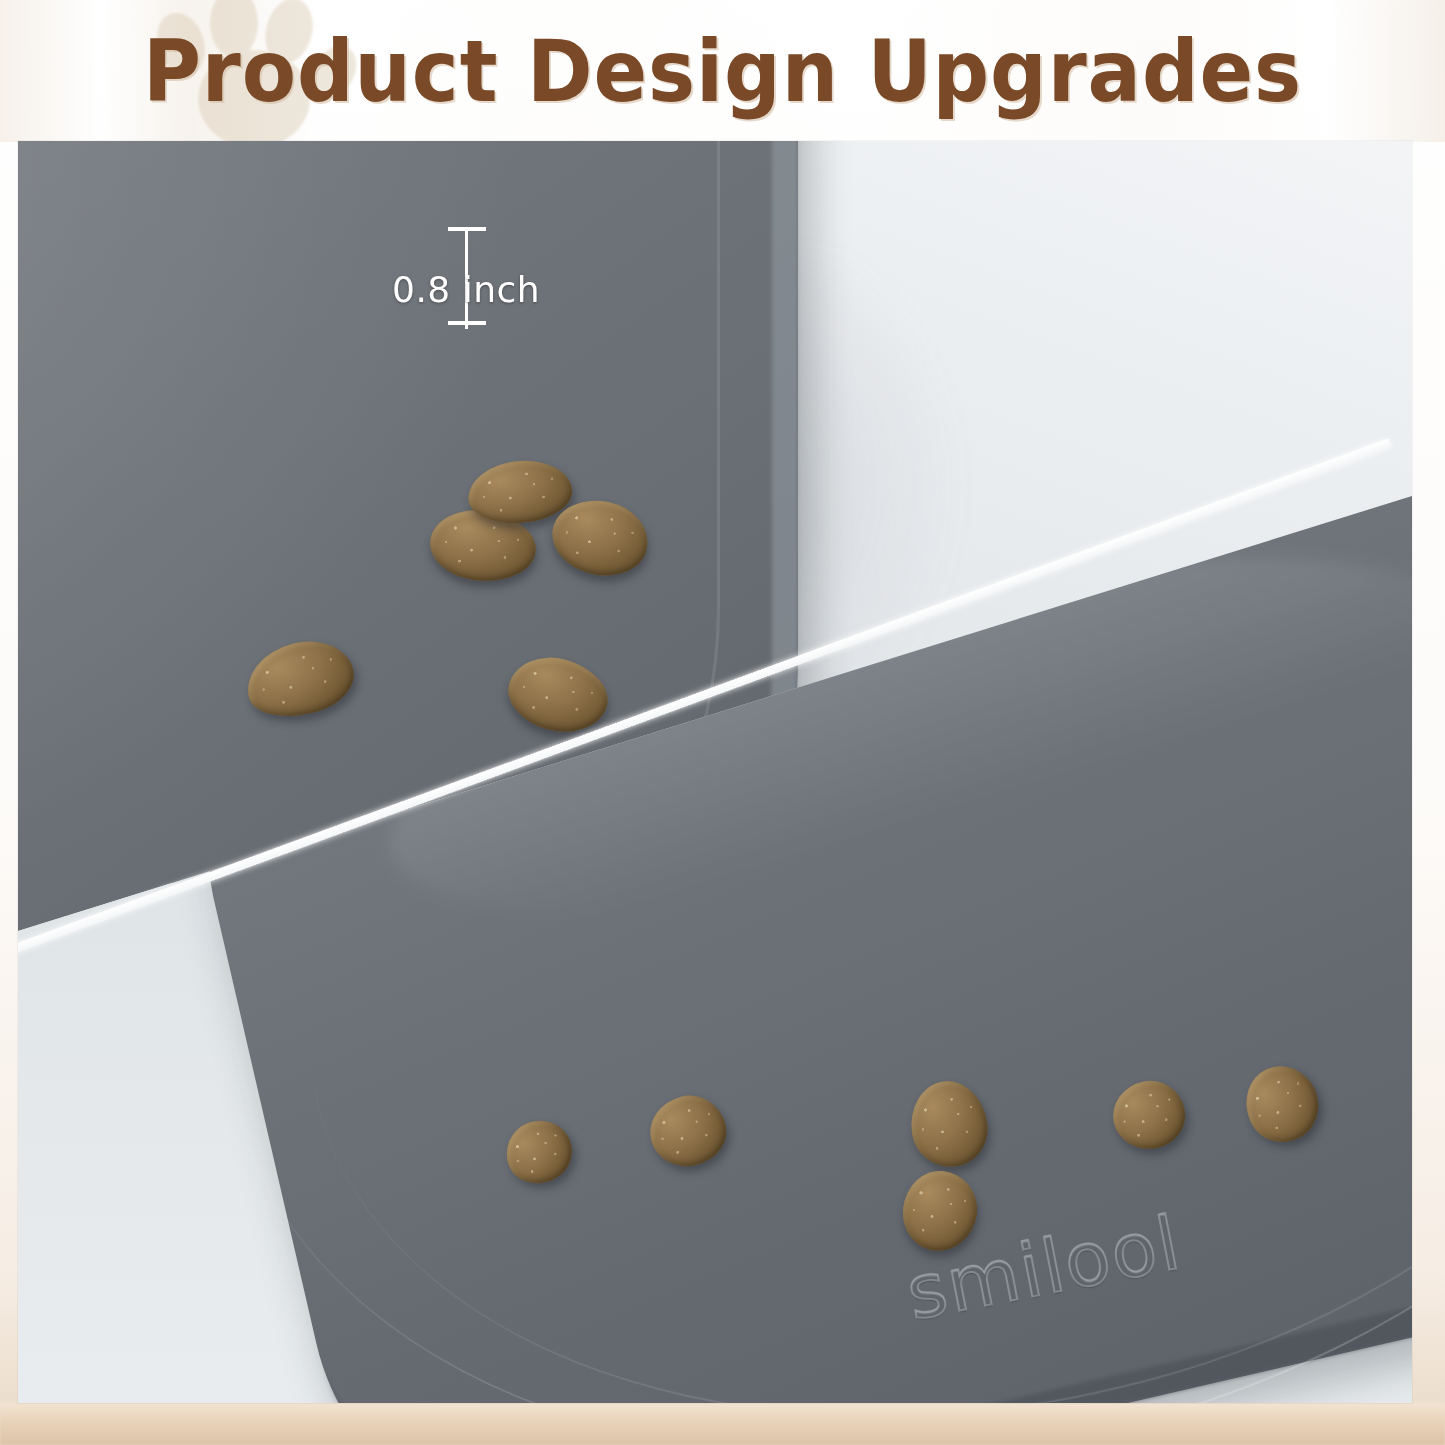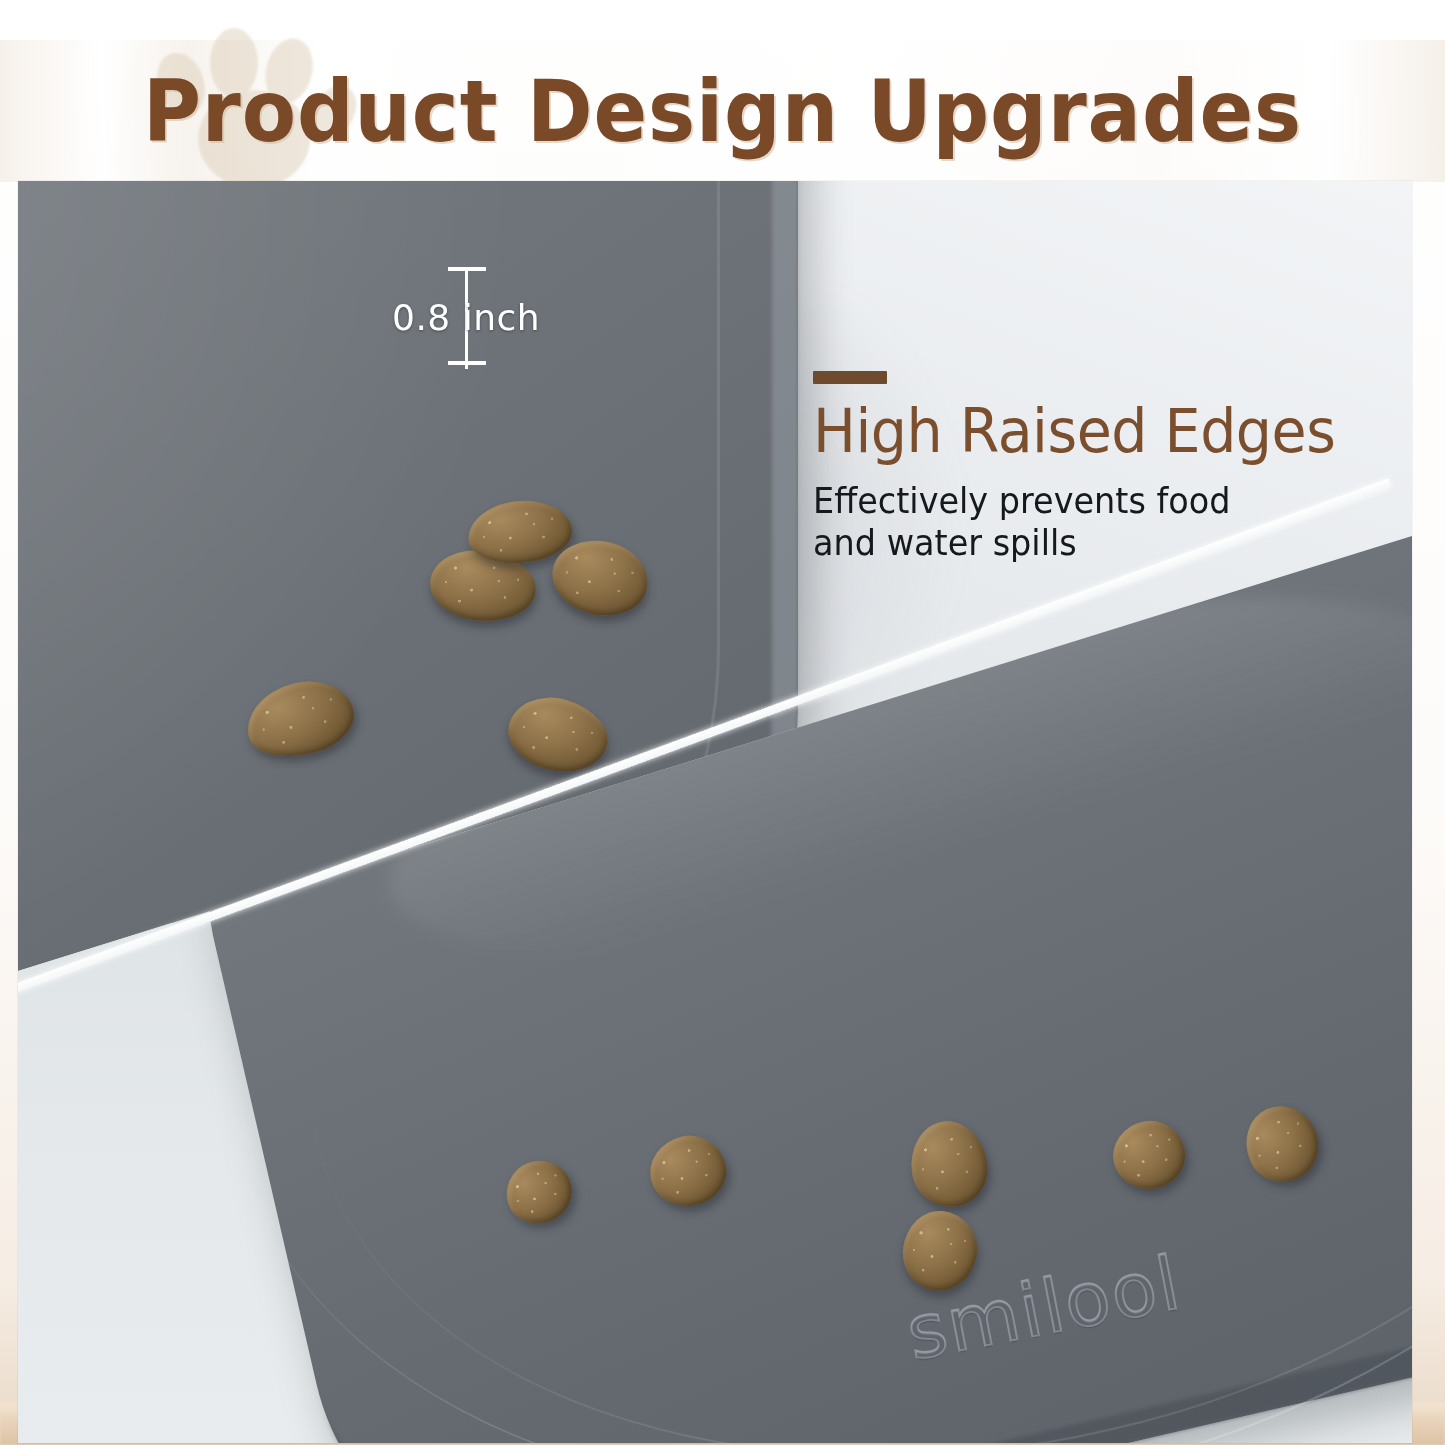--- a/index.html
+++ b/index.html
@@ -7,21 +7,20 @@
     width:1445px;height:1445px;overflow:hidden;
     font-family:"DejaVu Sans", sans-serif;
     background:#ffffff;
     position:relative;
   }
   
   #page{
     position:absolute;inset:0;
     background:
       linear-gradient(180deg,#ffffff 0%,#fdfbf9 55%,#f6ede4 88%,#e9d9c6 100%);
-    margin-top: 40px;
   }
   
   .curtain{
     position:absolute;top:0;left:0;width:100%;height:142px;
     background:
       linear-gradient(90deg,
         rgba(246,240,233,.95) 0%,
         rgba(255,255,255,.55) 7%,
         rgba(240,232,222,.55) 13%,
         rgba(255,255,255,.4) 22%,
@@ -210,21 +209,21 @@
       radial-gradient(circle at 15% 52%, rgba(235,218,180,.4) 0 1px, transparent 1.4px);
   }
 
   
   #dim{position:absolute;left:402px;top:80px;width:180px;height:120px;}
   .dim-line{position:absolute;left:45px;top:8px;width:3px;height:100px;background:#ffffff;}
   .dim-cap{position:absolute;width:38px;height:4px;background:#ffffff;left:28px;}
   .dim-cap.top{top:6px;}
   .dim-cap.bot{top:100px;}
   .dim-label{
-    position:absolute;left:-28px;top:36px;
+    position:absolute;left:-28px;top:48px;
     color:#ffffff;font-size:36px;font-family:"DejaVu Sans",sans-serif;
     letter-spacing:.5px;white-space:nowrap;
     text-shadow:0 1px 3px rgba(0,0,0,.35);
   }
 
   
   .accent-bar{width:74px;height:13px;background:#6e4a2f;border-radius:1px;}
   .feat-title{
     font-family:"DejaVu Sans",sans-serif;
     font-weight:400;
@@ -320,24 +319,16 @@
       <div class="split-line"></div>
     </div>
 
     <div id="dim">
       <div class="dim-cap top"></div>
       <div class="dim-line"></div>
       <div class="dim-cap bot"></div>
       <div class="dim-label">0.8 inch</div>
     </div>
 
-    <div id="feat-top">
-      <div class="accent-bar"></div>
-      <div class="feat-title">High Raised Edges</div>
-      <div class="feat-sub">
-        <div>Effectively prevents food</div>
-        <div>and water spills</div>
-      </div>
-    </div>
 
 
   </div>
 </div>
 
 </body></html>

